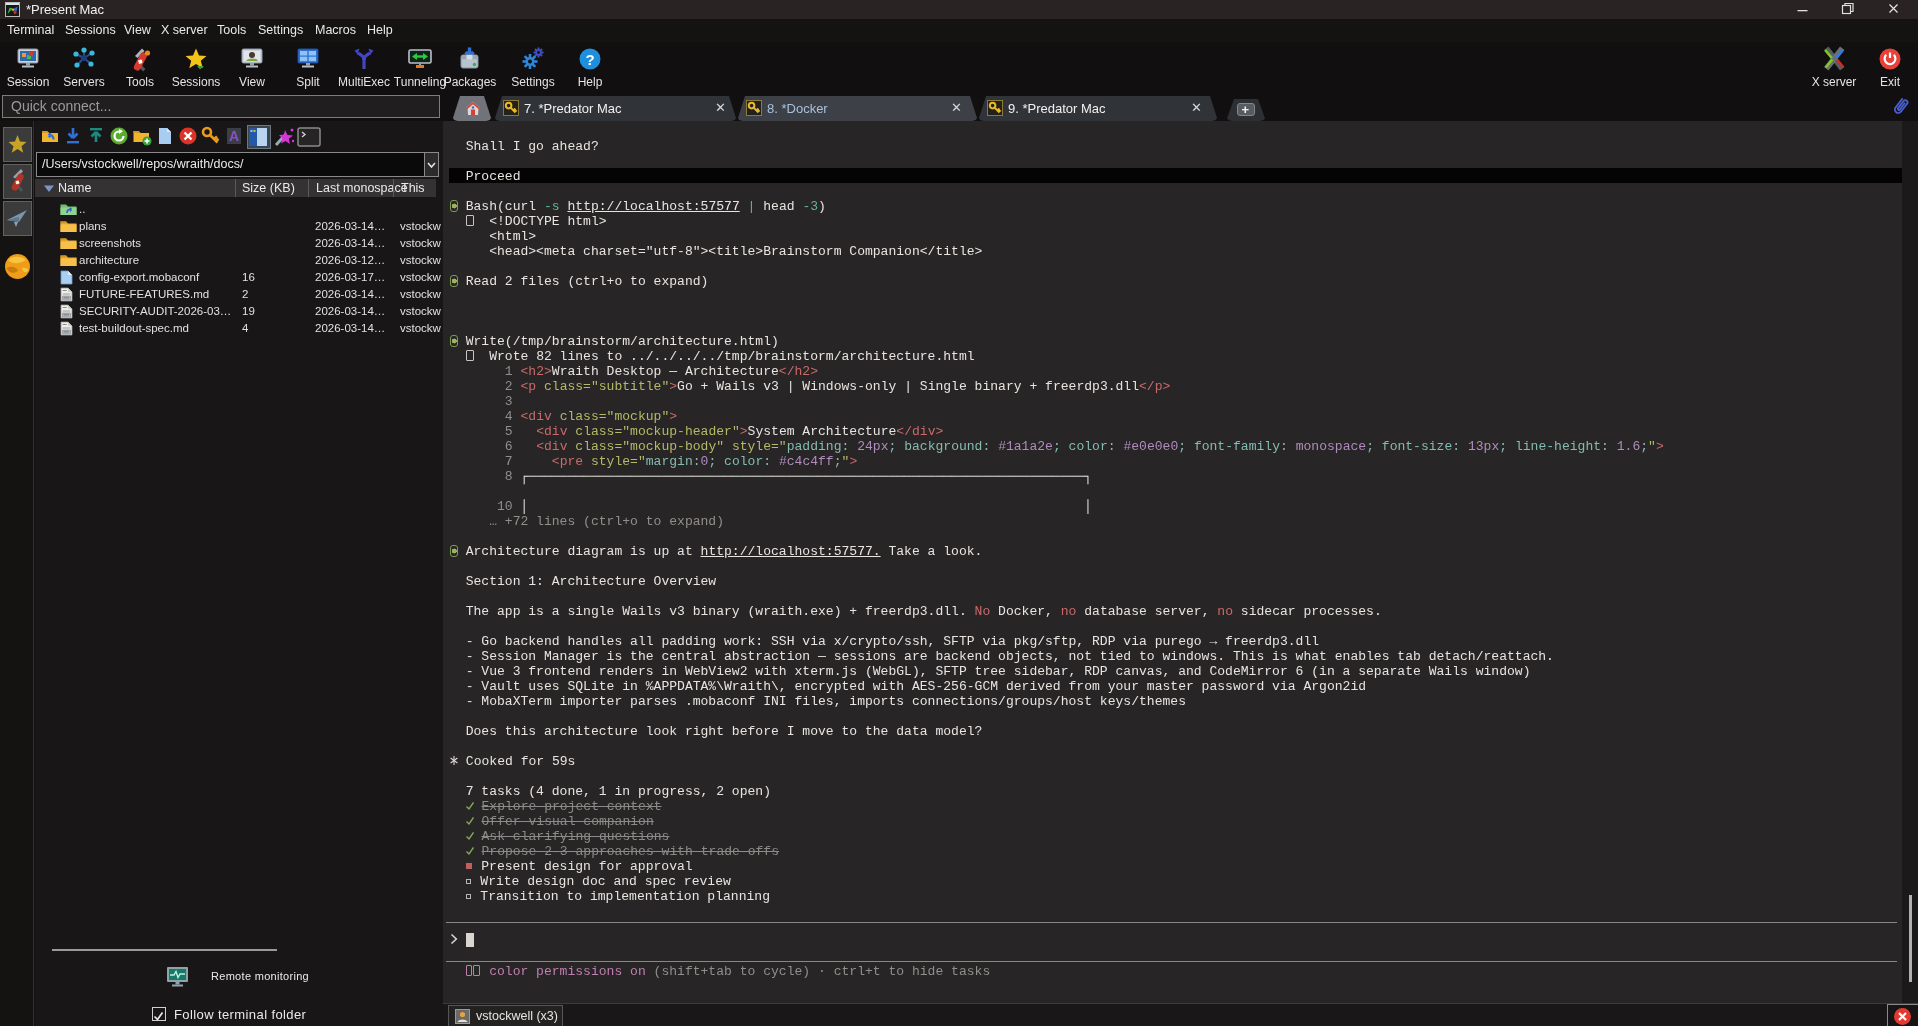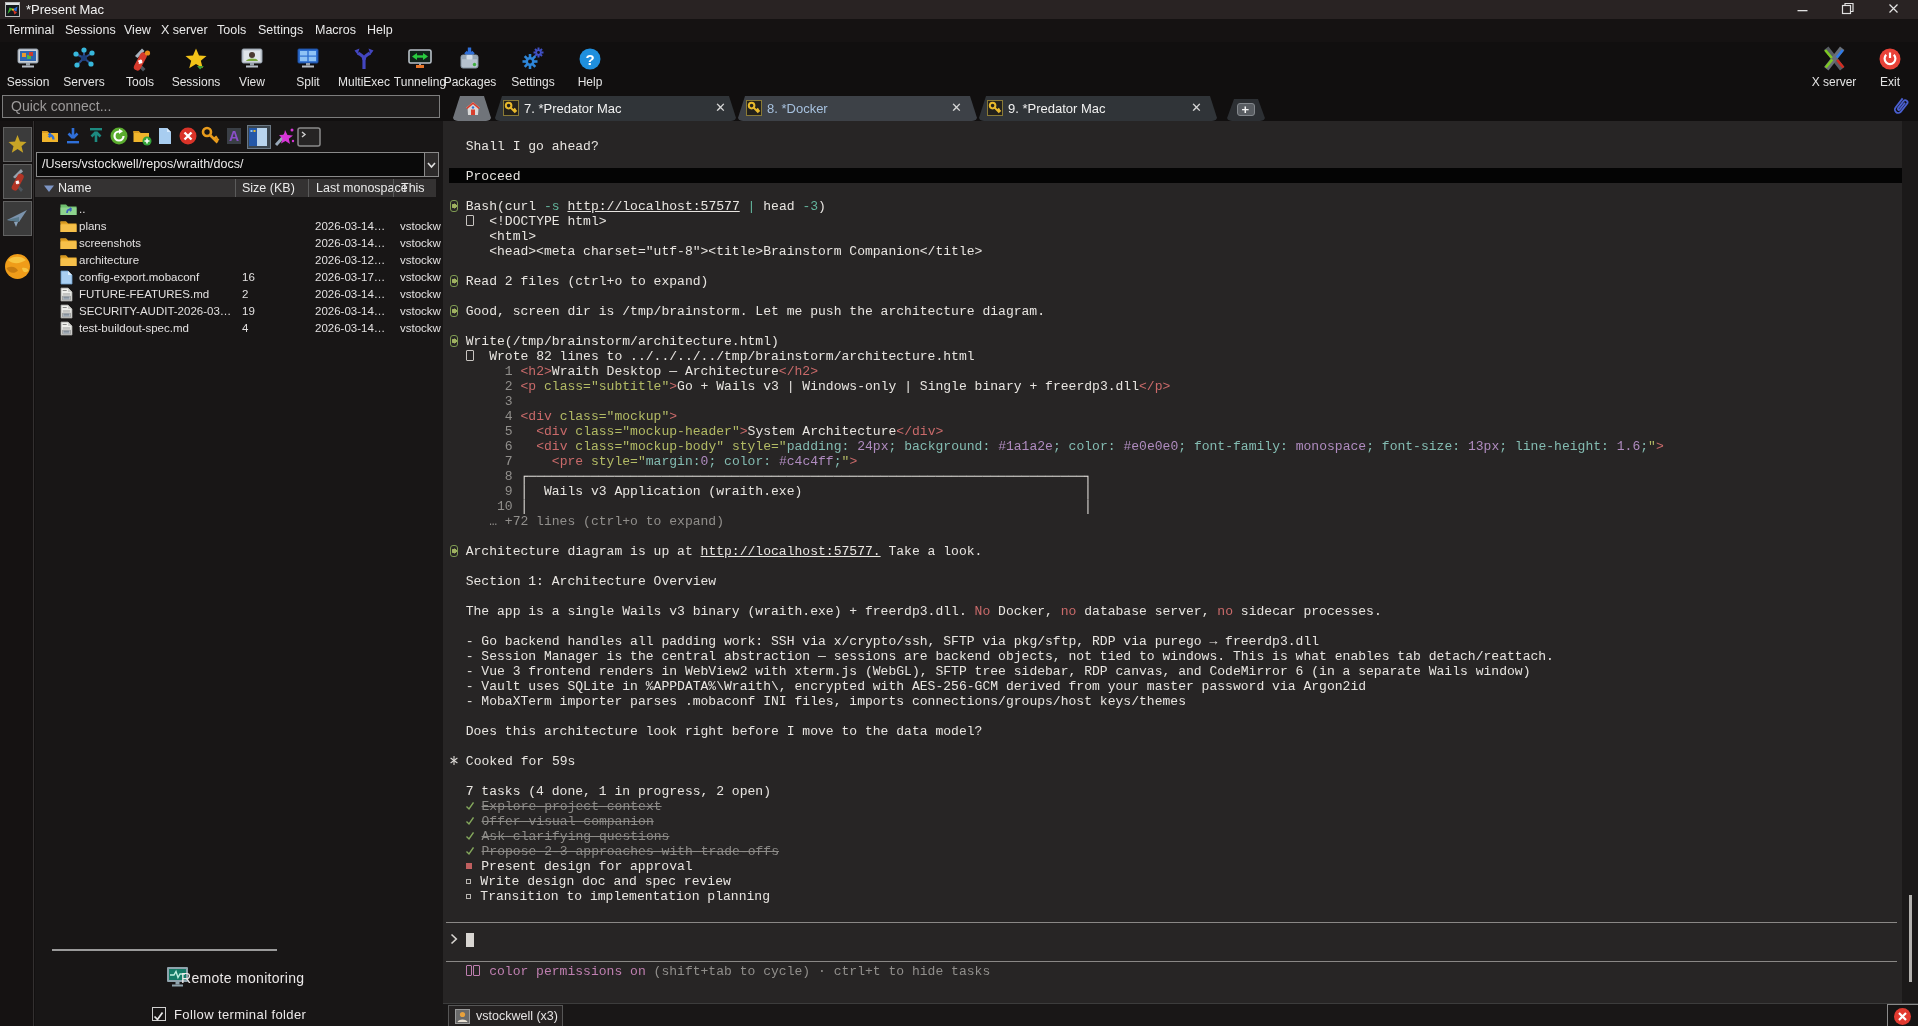--- a/index.html
+++ b/index.html
@@ -488,48 +488,46 @@
       <span style="left:365px">vstockw</span>
     </div>
 <div class="abs" style="left:17px;top:828px;width:225px;height:2px;background:#9a9a9a"></div>
 <div class="abs" style="left:131px;top:845px"><svg width="23" height="21">
         <rect x="1" y="1" width="21" height="15" rx="1" fill="#8fa3ad"></rect>
         <rect x="3" y="3" width="17" height="11" fill="#157a66"></rect>
         <path d="M4 9 L8 9 L10 5.5 L12 11.5 L14 8 L19 8" stroke="#bff0e0" stroke-width="1.4" fill="none"></path>
         <rect x="9.5" y="16" width="4" height="2.5" fill="#8fa3ad"></rect>
         <rect x="6" y="18.5" width="11" height="2" fill="#8fa3ad"></rect>
       </svg></div>
-<div class="abs" style="left:146px;top:849px;font-size:14px;letter-spacing:0.3px;color:#ece9e9">Remote monitoring</div>
+<div class="abs" style="left:176px;top:849px;font-size:11px;letter-spacing:0.3px;color:#ece9e9">Remote monitoring</div>
 <div class="abs" style="left:117px;top:886px;width:14px;height:14px;border:1.5px solid #d0d0d0;background:#181616"><svg width="11" height="11">
         <path d="M1.5 5.5 L4.5 8.5 L9.5 1.5" stroke="#e8e8e8" stroke-width="1.7" fill="none"></path>
       </svg></div>
 <div class="abs" style="left:139px;top:886px;font-size:13px;letter-spacing:0.4px;color:#ece9e9">Follow terminal folder</div>
 </div>
 <div class="abs" style="left:443px;top:121px;width:2px;height:882px;background:#0f0d0d"></div>
 <div id="term">
 <div class="abs" style="left:6px;top:47px;width:1453px;height:15px;background:#040404"></div>
 <pre style="top:18px">  Shall I go ahead?</pre>
 <pre style="top:48px">  Proceed</pre>
 <pre style="top:78px"><span class="bu"></span> Bash(curl <span class="te">-s</span> <span class="u">http://localhost:57577</span> <span class="te">|</span> head <span class="te">-3</span>)</pre>
 <pre style="top:93px">  <span class="nb"></span>  &lt;!DOCTYPE html&gt;</pre>
 <pre style="top:108px">     &lt;html&gt;</pre>
 <pre style="top:123px">     &lt;head&gt;&lt;meta charset="utf-8"&gt;&lt;title&gt;Brainstorm Companion&lt;/title&gt;</pre>
 <pre style="top:153px"><span class="bu"></span> Read 2 files (ctrl+o to expand)</pre>
-<pre style="top:183px"><span class="bu"></span> Good, screen dir is /tmp/brainstorm. Let me push the architecture diagram.</pre>
 <pre style="top:213px"><span class="bu"></span> Write(/tmp/brainstorm/architecture.html)</pre>
 <pre style="top:228px">  <span class="nb"></span>  Wrote 82 lines to ../../../../tmp/brainstorm/architecture.html</pre>
 <pre style="top:243px"><span class="gr">       1 </span><span class="red">&lt;h2&gt;</span>Wraith Desktop — Architecture<span class="red">&lt;/h2&gt;</span></pre>
 <pre style="top:258px"><span class="gr">       2 </span><span class="red">&lt;p</span><span class="ol"> class="subtitle"</span><span class="red">&gt;</span>Go + Wails v3 | Windows-only | Single binary + freerdp3.dll<span class="red">&lt;/p&gt;</span></pre>
 <pre style="top:273px"><span class="gr">       3</span></pre>
 <pre style="top:288px"><span class="gr">       4 </span><span class="red">&lt;div</span><span class="ol"> class="mockup"</span><span class="red">&gt;</span></pre>
 <pre style="top:303px"><span class="gr">       5 </span>  <span class="red">&lt;div</span><span class="ol"> class="mockup-header"</span><span class="red">&gt;</span>System Architecture<span class="red">&lt;/div&gt;</span></pre>
 <pre style="top:318px"><span class="gr">       6 </span>  <span class="red">&lt;div</span><span class="ol"> class="mockup-body" style="</span><span class="cy">padding: </span><span class="pu">24px</span><span class="cy">; background: </span><span class="pu">#1a1a2e</span><span class="cy">; color: </span><span class="pu">#e0e0e0</span><span class="cy">; font-family: </span><span class="pu">monospace</span><span class="cy">; font-size: </span><span class="pu">13px</span><span class="cy">; line-height: </span><span class="pu">1.6</span><span class="cy">;</span><span class="ol">"</span><span class="red">&gt;</span></pre>
 <pre style="top:333px"><span class="gr">       7 </span>    <span class="red">&lt;pre</span><span class="ol"> style="</span><span class="cy">margin:</span><span class="pu">0</span><span class="cy">; color: </span><span class="pu">#c4c4ff</span><span class="cy">;</span><span class="ol">"</span><span class="red">&gt;</span></pre>
 <pre style="top:348px"><span class="gr">       8 </span>┌───────────────────────────────────────────────────────────────────────┐</pre>
-<pre style="top:363px"><span class="gr">       9 </span>│  Wails v3 Application (wraith.exe)                                    │</pre>
 <pre style="top:378px"><span class="gr">      10 </span>│                                                                       │</pre>
 <pre style="top:393px"><span class="gr">     … +72 lines (ctrl+o to expand)</span></pre>
 <pre style="top:423px"><span class="bu"></span> Architecture diagram is up at <span class="u">http://localhost:57577.</span> Take a look.</pre>
 <pre style="top:453px">  Section 1: Architecture Overview</pre>
 <pre style="top:483px">  The app is a single Wails v3 binary (wraith.exe) + freerdp3.dll. <span class="red">No</span> Docker, <span class="red">no</span> database server, <span class="red">no</span> sidecar processes.</pre>
 <pre style="top:513px">  - Go backend handles all padding work: SSH via x/crypto/ssh, SFTP via pkg/sftp, RDP via purego → freerdp3.dll</pre>
 <pre style="top:528px">  - Session Manager is the central abstraction — sessions are backend objects, not tied to windows. This is what enables tab detach/reattach.</pre>
 <pre style="top:543px">  - Vue 3 frontend renders in WebView2 with xterm.js (WebGL), SFTP tree sidebar, RDP canvas, and CodeMirror 6 (in a separate Wails window)</pre>
 <pre style="top:558px">  - Vault uses SQLite in %APPDATA%\Wraith\, encrypted with AES-256-GCM derived from your master password via Argon2id</pre>
 <pre style="top:573px">  - MobaXTerm importer parses .mobaconf INI files, imports connections/groups/host keys/themes</pre>

